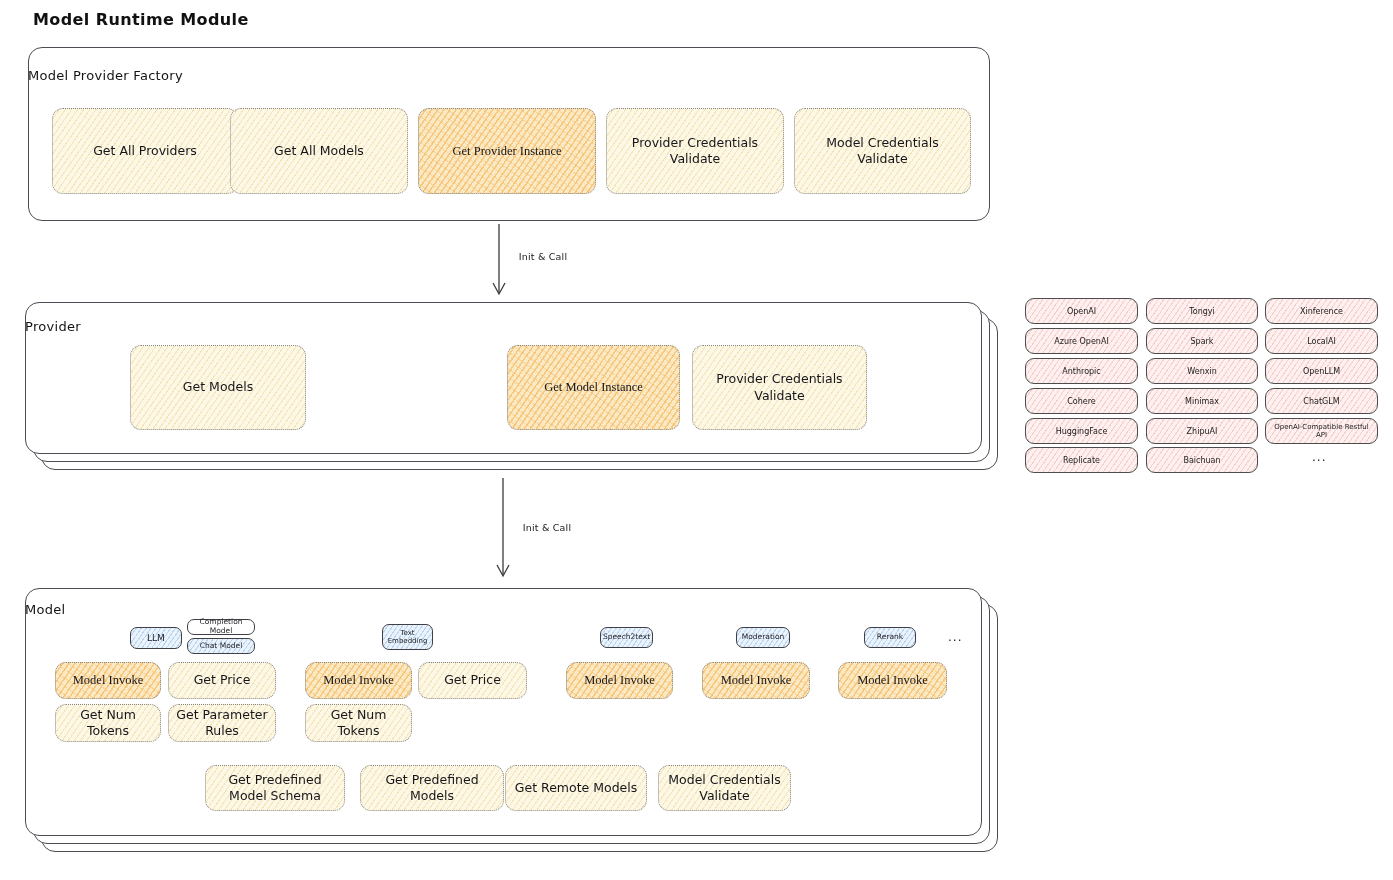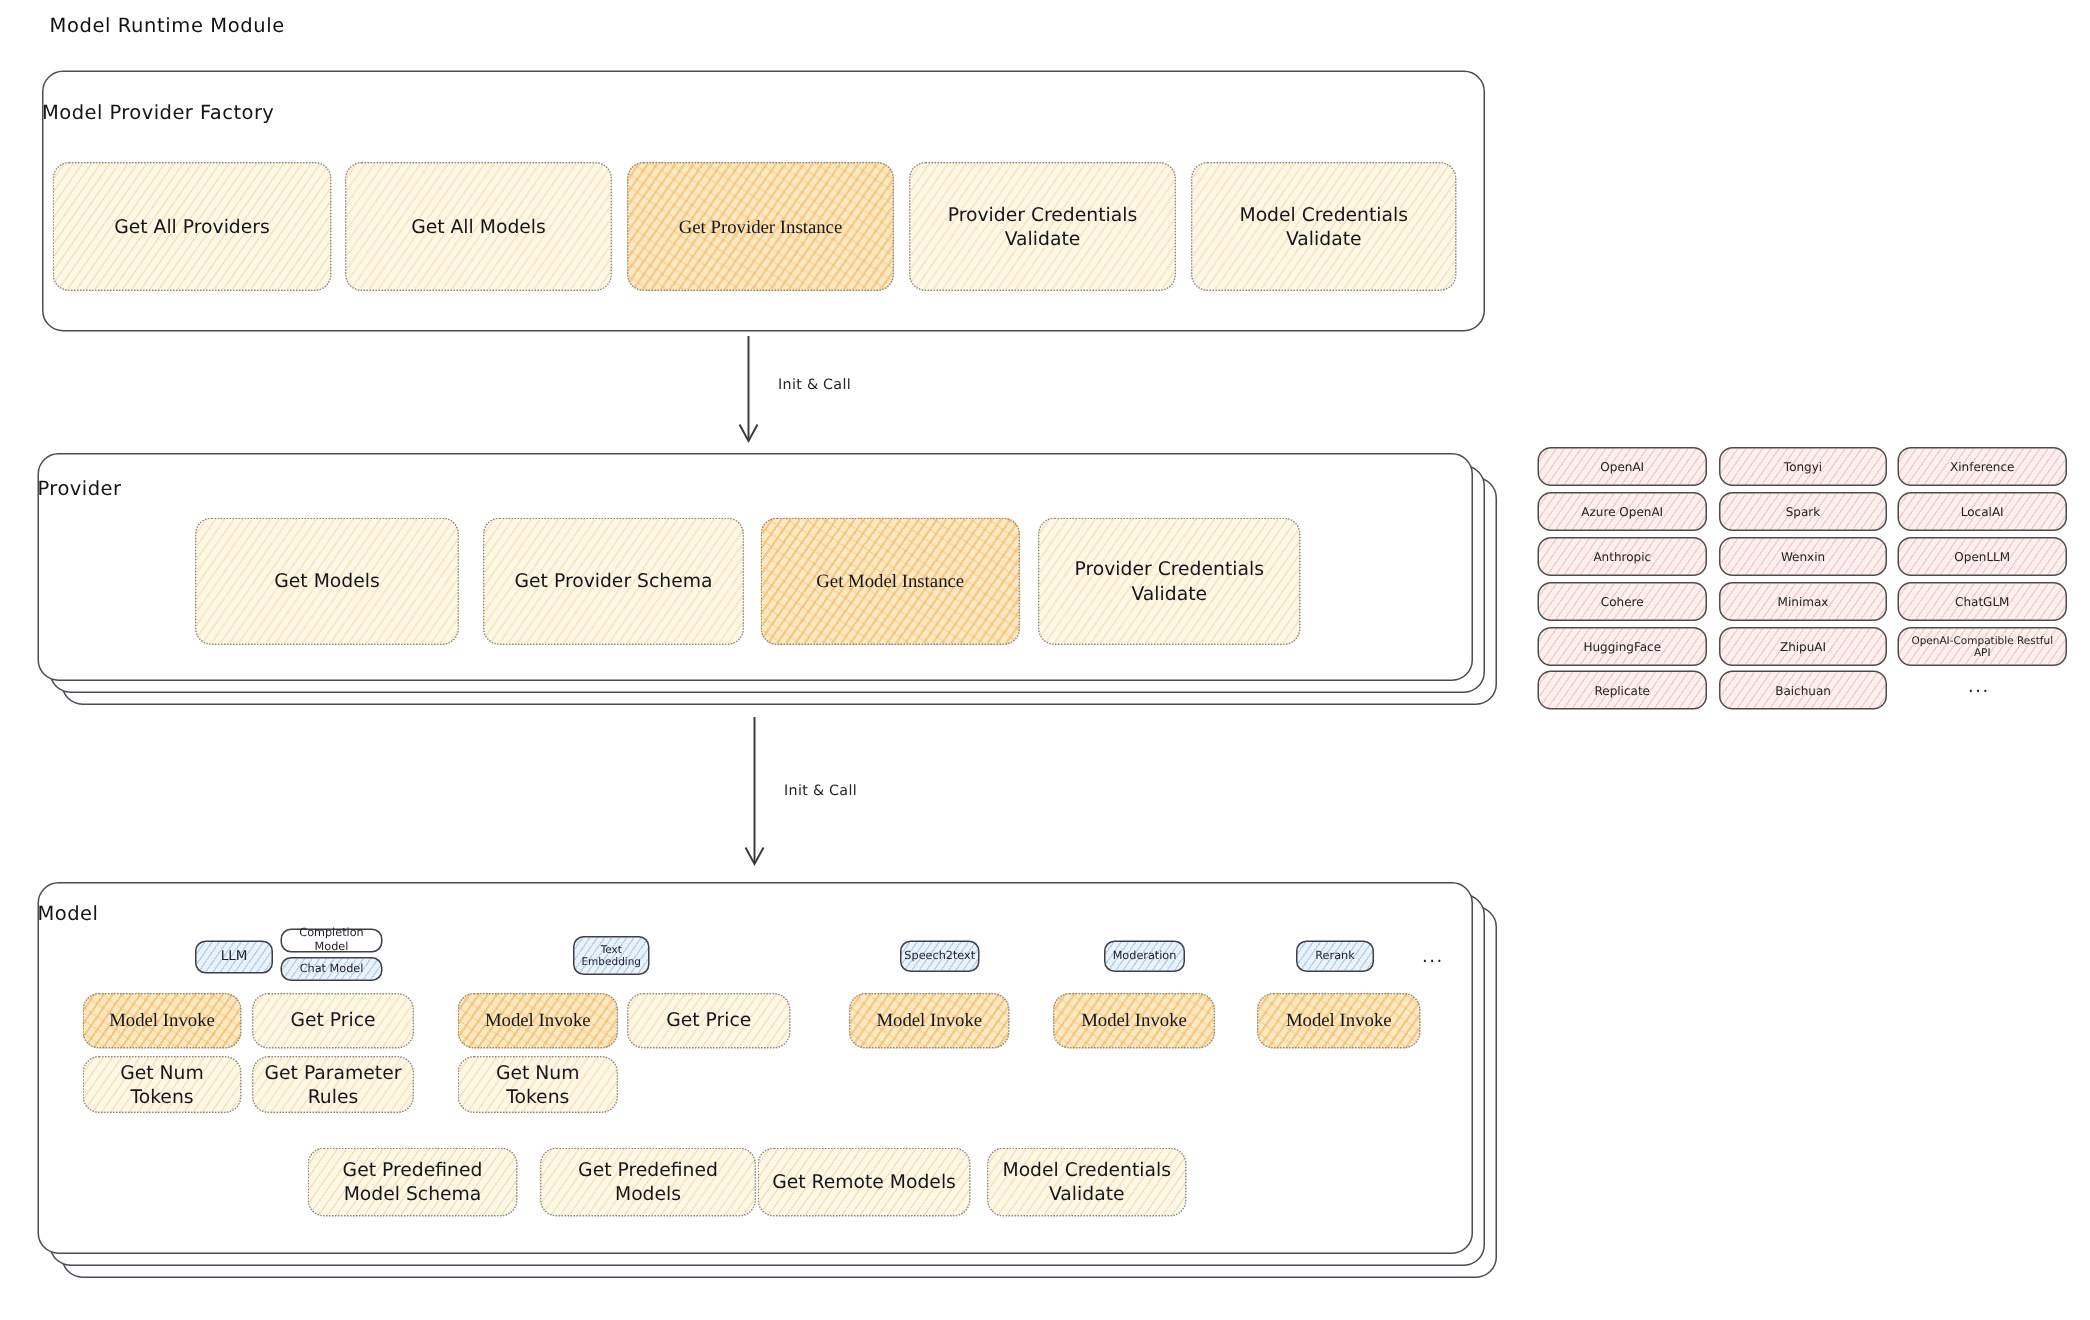--- a/index.html
+++ b/index.html
@@ -3,21 +3,21 @@
 <meta charset="utf-8">
 <style>
   html,body { margin:0; padding:0; background:#ffffff; }
   .canvas {
     position:relative; width:1393px; height:880px;
     font-family:"DejaVu Sans", sans-serif; color:#1b1b1b;
     background:#ffffff; overflow:hidden;
   }
   .page-title {
     position:absolute; left:33px; top:10px;
-    font-size:13px; font-weight:400; letter-spacing:.4px; color:#111;
+    font-size:16px; font-weight:700; letter-spacing:.4px; color:#111;
   }
   
   .frame {
     position:absolute; background:#ffffff;
     border:1.4px solid #4b4b53; border-radius:14px;
   }
   .stack { z-index:1; }
   .frame.main { z-index:3; }
   .frame-title {
     position:absolute; z-index:4; text-align:left;
@@ -72,21 +72,21 @@
 </head>
 <body>
 
 <div class="canvas">
 
   <div class="page-title">Model Runtime Module</div>
 
   <div class="frame main" style="left:28px;top:47px;width:960px;height:172px"></div>
   <div class="frame-title" style="left:28px;top:68px;width:960px">Model Provider Factory</div>
 
-  <div class="op" style="left:35px;top:108px;width:186px;height:86px">
+  <div class="op" style="left:52px;top:108px;width:186px;height:86px">
       <span>Get All Providers</span>
     </div>
   <div class="op" style="left:230px;top:108px;width:178px;height:86px">
       <span>Get All Models</span>
     </div>
   <div class="op hl" style="left:418px;top:108px;width:178px;height:86px">
       <span>Get Provider Instance</span>
     </div>
   <div class="op" style="left:606px;top:108px;width:178px;height:86px">
       <span>Provider Credentials Validate</span>
@@ -102,23 +102,20 @@
   <div class="arrow-label" style="left:499px;top:251px">Init &amp; Call</div>
 
   <div class="frame stack" style="left:41px;top:318px;width:955px;height:150px"></div>
   <div class="frame stack" style="left:33px;top:310px;width:955px;height:150px"></div>
   <div class="frame main" style="left:25px;top:302px;width:955px;height:150px"></div>
   <div class="frame-title" style="left:25px;top:319px;width:955px">Provider</div>
 
   <div class="op" style="left:130px;top:345px;width:176px;height:85px">
       <span>Get Models</span>
     </div>
-  <div class="op" style="left:322px;top:345px;width:174px;height:85px">
-      <span>Get Provider Schema</span>
-    </div>
   <div class="op hl" style="left:507px;top:345px;width:173px;height:85px">
       <span>Get Model Instance</span>
     </div>
   <div class="op" style="left:692px;top:345px;width:175px;height:85px">
       <span>Provider Credentials Validate</span>
     </div>
 
   <div class="pill" style="left:1025px;top:298px;width:113px;height:26px">
       <span>OpenAI</span>
     </div>

